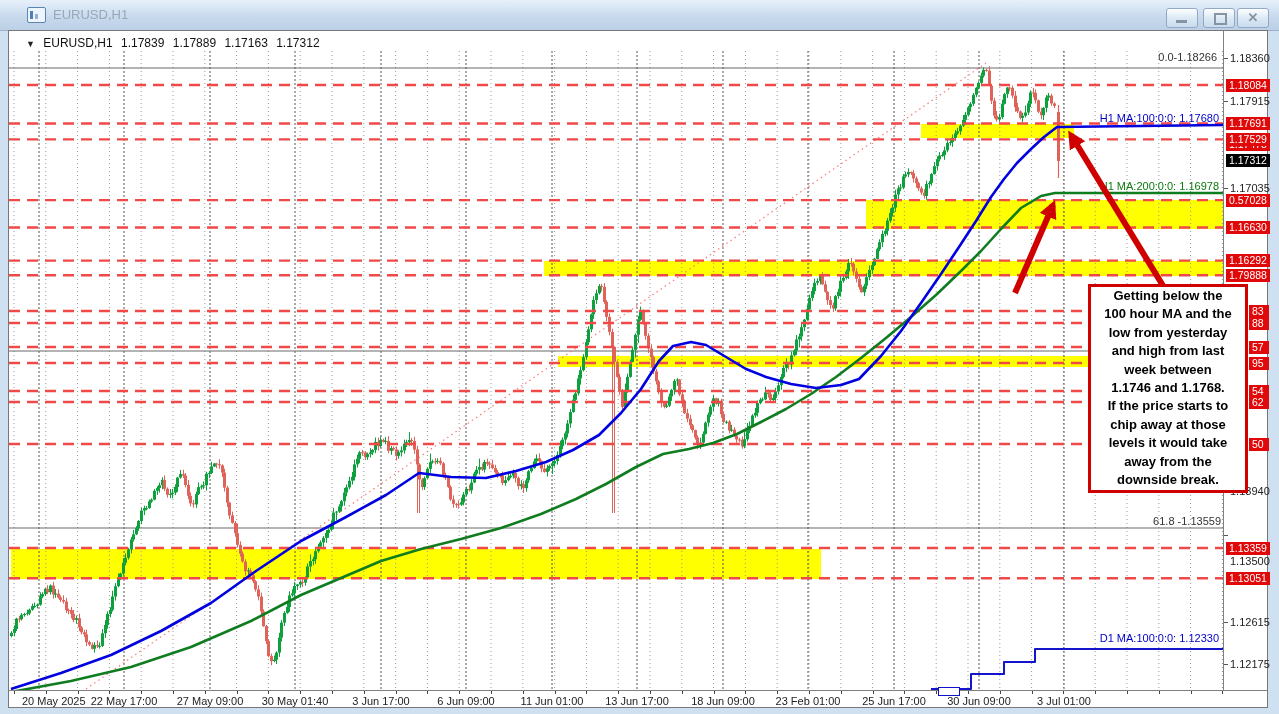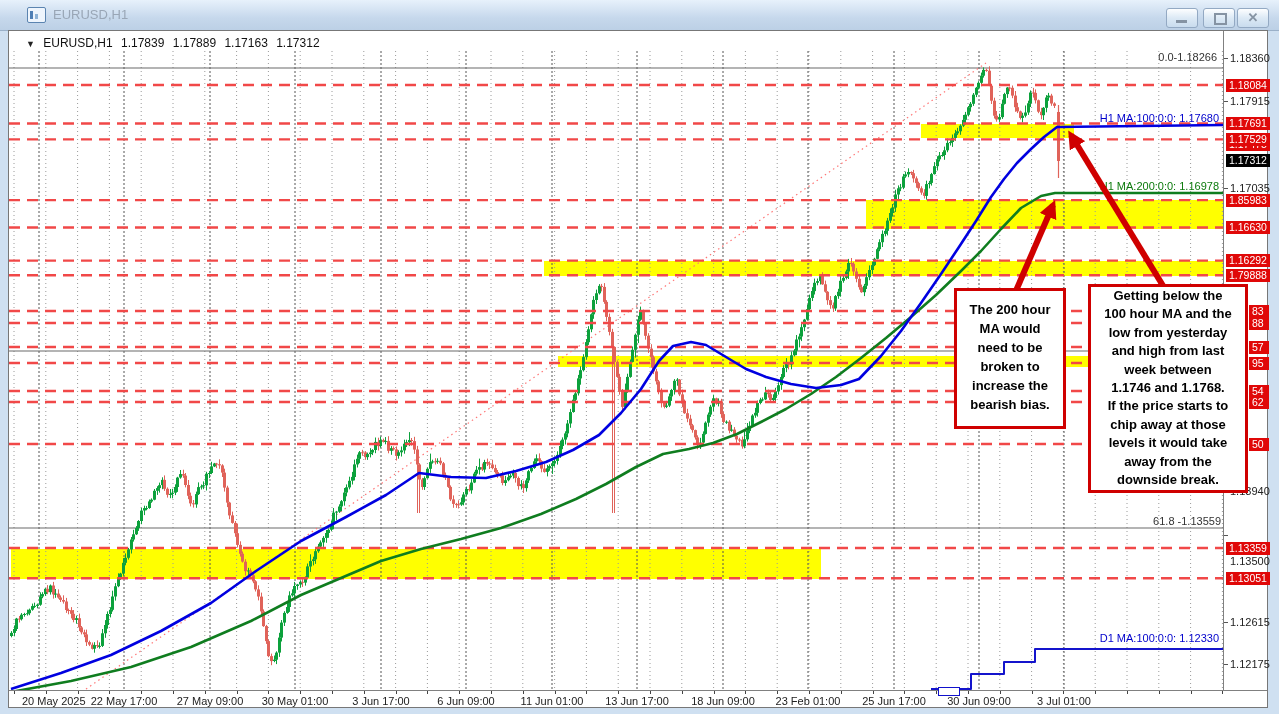--- a/index.html
+++ b/index.html
@@ -979,21 +979,21 @@
       <div class="ptickmark" style="top:504px"></div>
       <div class="ptick" style="top:524px">1.13500</div>
       <div class="ptickmark" style="top:591px"></div>
       <div class="ptick" style="top:585px">1.12615</div>
       <div class="ptickmark" style="top:633px"></div>
       <div class="ptick" style="top:627px">1.12175</div>
       <div class="badge" style="top:107px">1.17475</div>
       <div class="badge" style="top:48px">1.18084</div>
       <div class="badge" style="top:86px">1.17691</div>
       <div class="badge" style="top:102px">1.17529</div>
-      <div class="badge" style="top:163px">1.85983</div>
+      <div class="badge" style="top:163px">0.57028</div>
       <div class="badge" style="top:190px">1.16630</div>
       <div class="badge" style="top:223px">1.16292</div>
       <div class="badge" style="top:238px">1.79888</div>
       <div class="badge" style="top:511px">1.13359</div>
       <div class="badge" style="top:541px">1.13051</div>
       <div class="badge black" style="top:123px">1.17312</div>
       <div class="badge partial" style="top:274px">83</div>
       <div class="badge partial" style="top:286px">88</div>
       <div class="badge partial" style="top:310px">57</div>
       <div class="badge partial" style="top:326px">95</div>
@@ -1037,21 +1037,21 @@
       <div class="ttick" style="left:1023px"></div>
       <div class="ttick" style="left:1054px"></div>
       <div class="ttick" style="left:1086px"></div>
       <div class="ttick" style="left:1118px"></div>
       <div class="ttick" style="left:1150px"></div>
       <div class="ttick" style="left:1182px"></div>
       <div class="ttick" style="left:1213px"></div>
       <div class="tlabel first" style="left:13px">20 May 2025</div>
       <div class="tlabel" style="left:115px">22 May 17:00</div>
       <div class="tlabel" style="left:201px">27 May 09:00</div>
-      <div class="tlabel" style="left:286px">30 May 01:00</div>
+      <div class="tlabel" style="left:286px">30 May 01:40</div>
       <div class="tlabel" style="left:372px">3 Jun 17:00</div>
       <div class="tlabel" style="left:457px">6 Jun 09:00</div>
       <div class="tlabel" style="left:543px">11 Jun 01:00</div>
       <div class="tlabel" style="left:628px">13 Jun 17:00</div>
       <div class="tlabel" style="left:714px">18 Jun 09:00</div>
       <div class="tlabel" style="left:799px">23 Feb 01:00</div>
       <div class="tlabel" style="left:885px">25 Jun 17:00</div>
       <div class="tlabel" style="left:970px">30 Jun 09:00</div>
       <div class="tlabel" style="left:1055px">3 Jul 01:00</div>
     </div>
@@ -1068,26 +1068,20 @@
   <svg id="arrows" width="1260" height="678" viewBox="8 30 1260 678">
     <defs>
       <marker id="ah" viewBox="0 0 10 10" refX="7" refY="5" markerWidth="3" markerHeight="3" orient="auto">
         <path d="M0 0 L10 5 L0 10 z" fill="#cf0000"></path>
       </marker>
     </defs>
     <line x1="1014" y1="292" x2="1052" y2="204" stroke="#cf0000" stroke-width="6" marker-end="url(#ah)"></line>
     <line x1="1164" y1="288" x2="1070" y2="134" stroke="#cf0000" stroke-width="6" marker-end="url(#ah)"></line>
   </svg>
 
-  <div class="note" id="note1"><span>The 200 hour
-MA would
-need to be
-broken to
-increase the
-bearish bias.</span></div>
   <div class="note" id="note2"><span>Getting below the
 100 hour MA and the
 low from yesterday
 and high from last
 week between
 1.1746 and 1.1768.
 If the price starts to
 chip away at those
 levels it would take
 away from the

